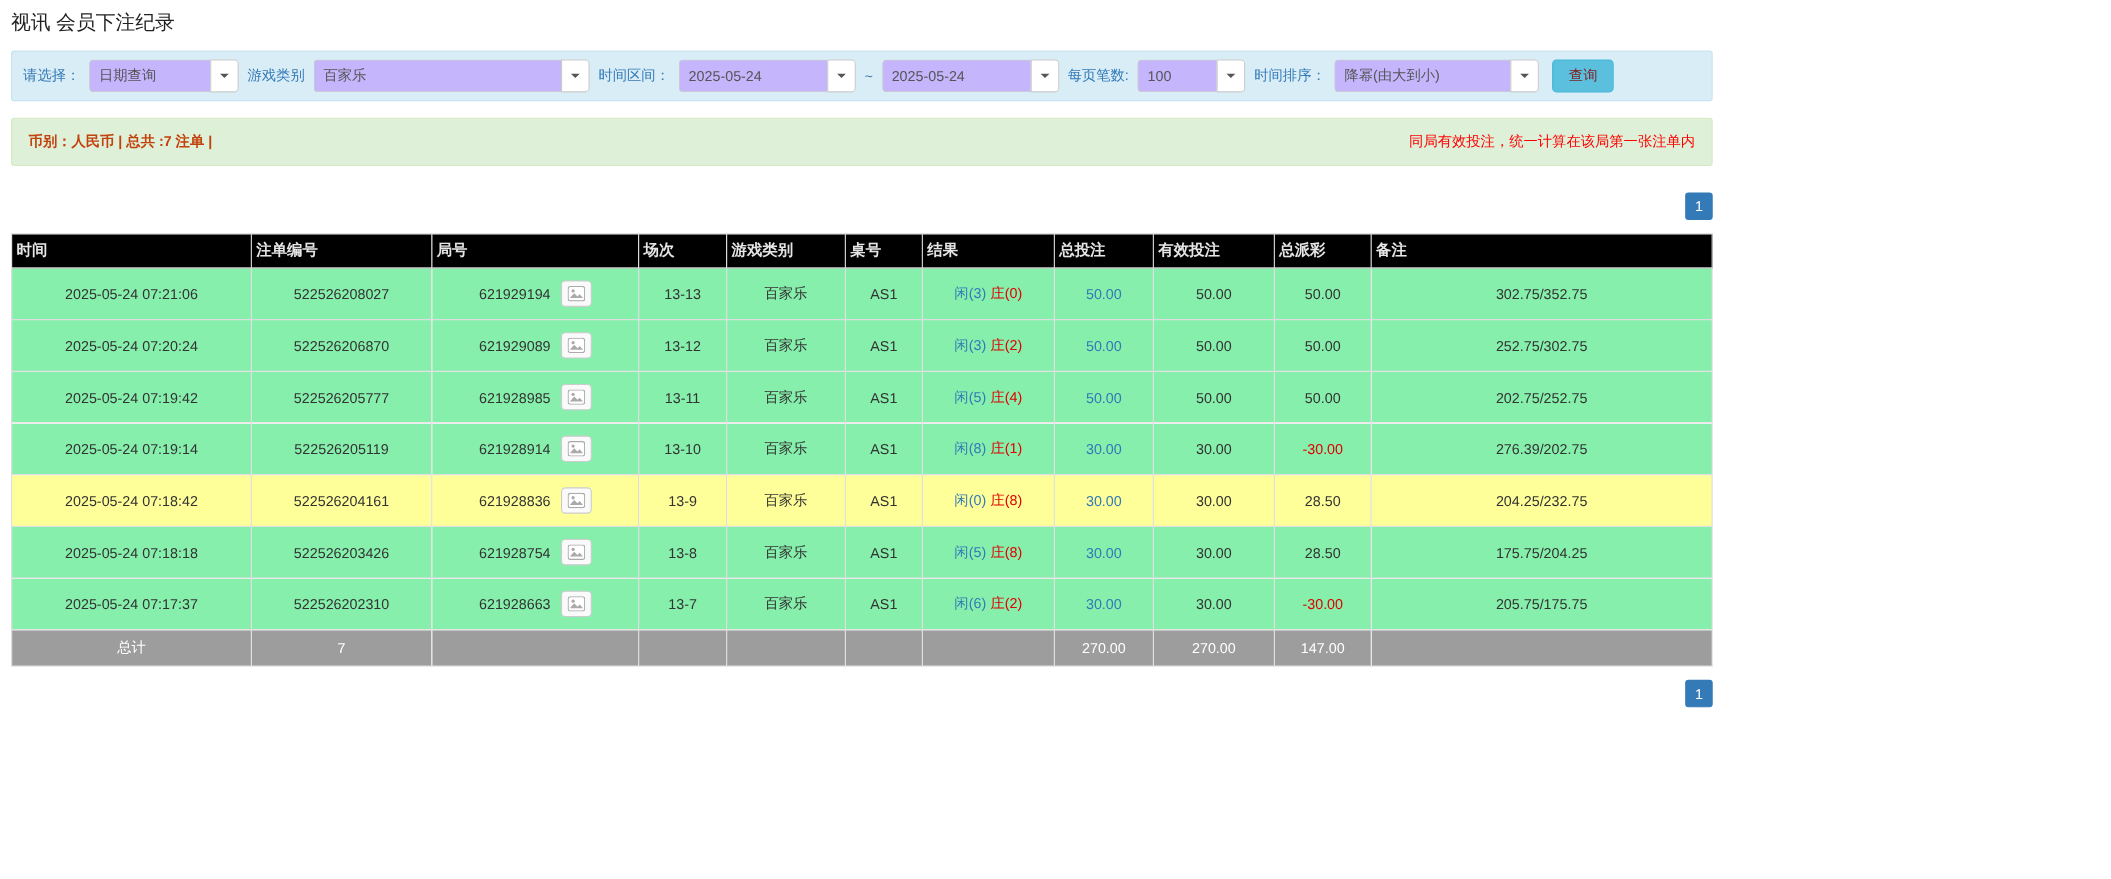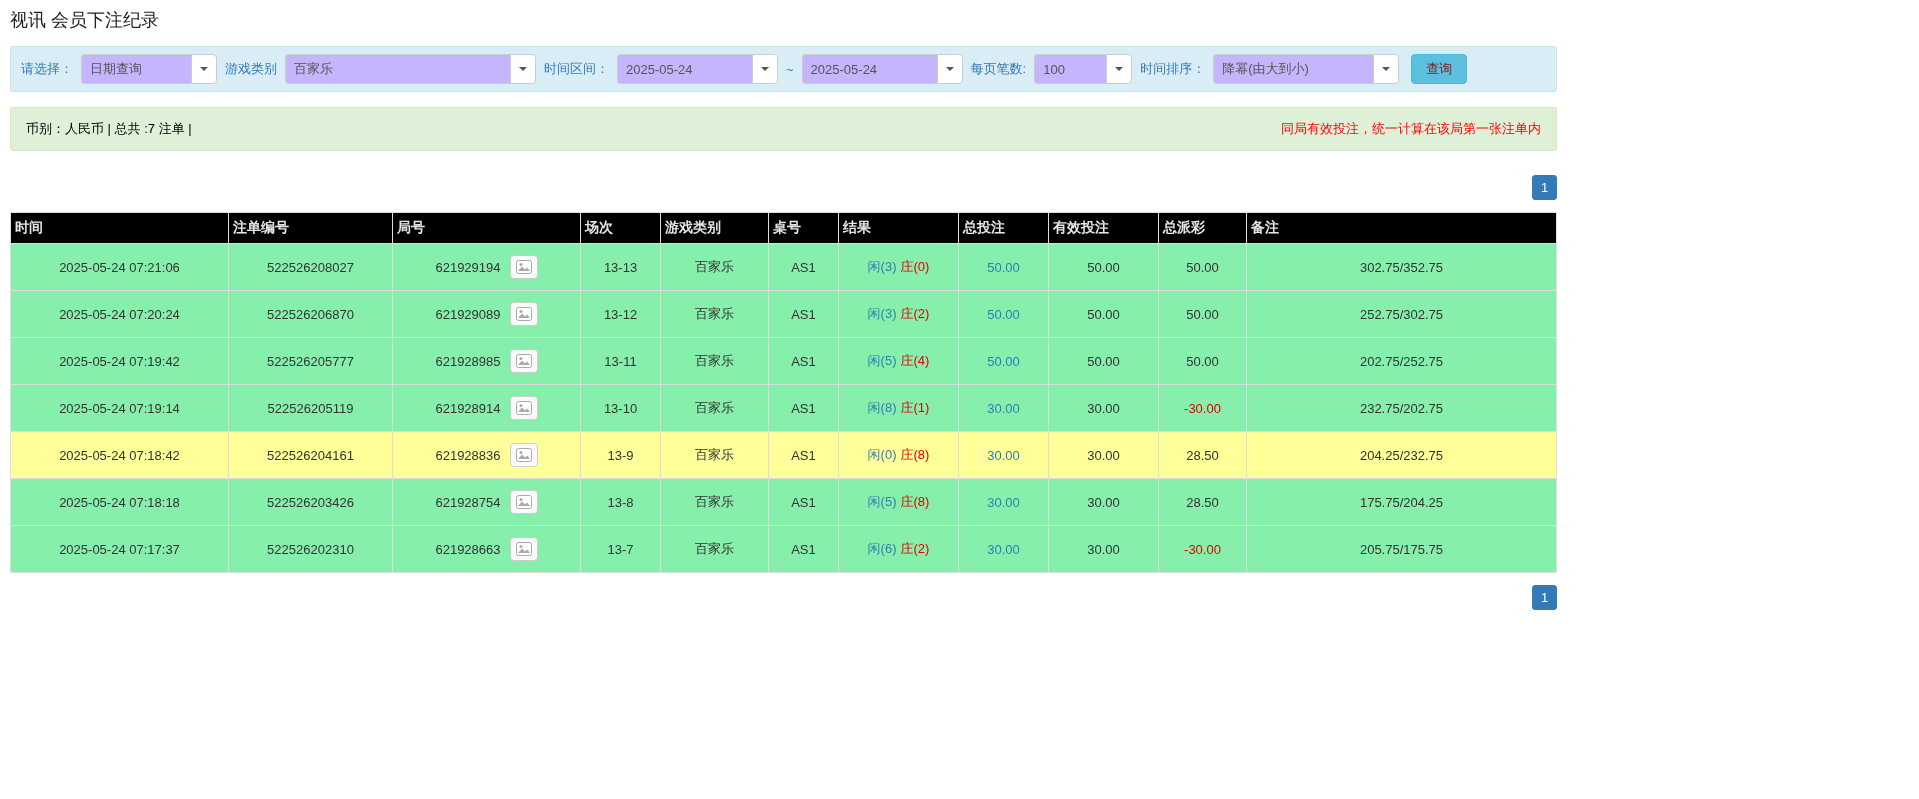--- a/index.html
+++ b/index.html
@@ -81,21 +81,21 @@
     margin-top: 15px;
     background: #dff0d8;
     border: 1px solid #d6e9c6;
     border-radius: 3px;
     padding: 12px 15px;
     display: flex;
     justify-content: space-between;
     align-items: center;
     font-size: 13px;
   }
-  .summary-left { color: #000000; }
+  .summary-left { color: #c2410c; font-weight: bold; }
   .summary-right { color: #f00; }
 
   
   .pager { display: flex; justify-content: flex-end; }
   .pager.top { margin: 24px 0 12px; }
   .pager.bottom { margin: 12px 0 24px; }
   .page-btn {
     min-width: 25px; height: 25px;
     background: #337ab7;
     color: #fff;
@@ -354,21 +354,21 @@
     <td>百家乐</td>
     <td>AS1</td>
     <td>
       <span class="player">闲(8)</span><span class="banker">庄(1)</span>
     </td>
     <td>
       <a class="bet-link">30.00</a>
     </td>
     <td>30.00</td>
     <td class="neg">-30.00</td>
-    <td>232.75/202.75</td>
+    <td>276.39/202.75</td>
   </tr>
         <tr class="highlight">
     <td>2025-05-24 07:18:42</td>
     <td>522526204161</td>
     <td>
       <span class="round-wrap">
         <span>621928836</span>
         <button class="video-btn">
           <svg width="16" height="14" viewBox="0 0 16 14" aria-hidden="true">
             <rect x="0.5" y="0.5" width="15" height="13" rx="2" fill="#fff" stroke="#aaa"></rect>
@@ -442,20 +442,33 @@
     </td>
     <td>
       <a class="bet-link">30.00</a>
     </td>
     <td>30.00</td>
     <td class="neg">-30.00</td>
     <td>205.75/175.75</td>
   </tr>
       </tbody>
     <tfoot>
+      <tr>
+        <td>总计</td>
+        <td>7</td>
+        <td></td>
+        <td></td>
+        <td></td>
+        <td></td>
+        <td></td>
+        <td>270.00</td>
+        <td>270.00</td>
+        <td>147.00</td>
+        <td></td>
+      </tr>
     </tfoot>
   </table>
 
   <div class="pager bottom">
     <button class="page-btn">1</button>
   </div>
 
 </div>
 
 </body></html>

